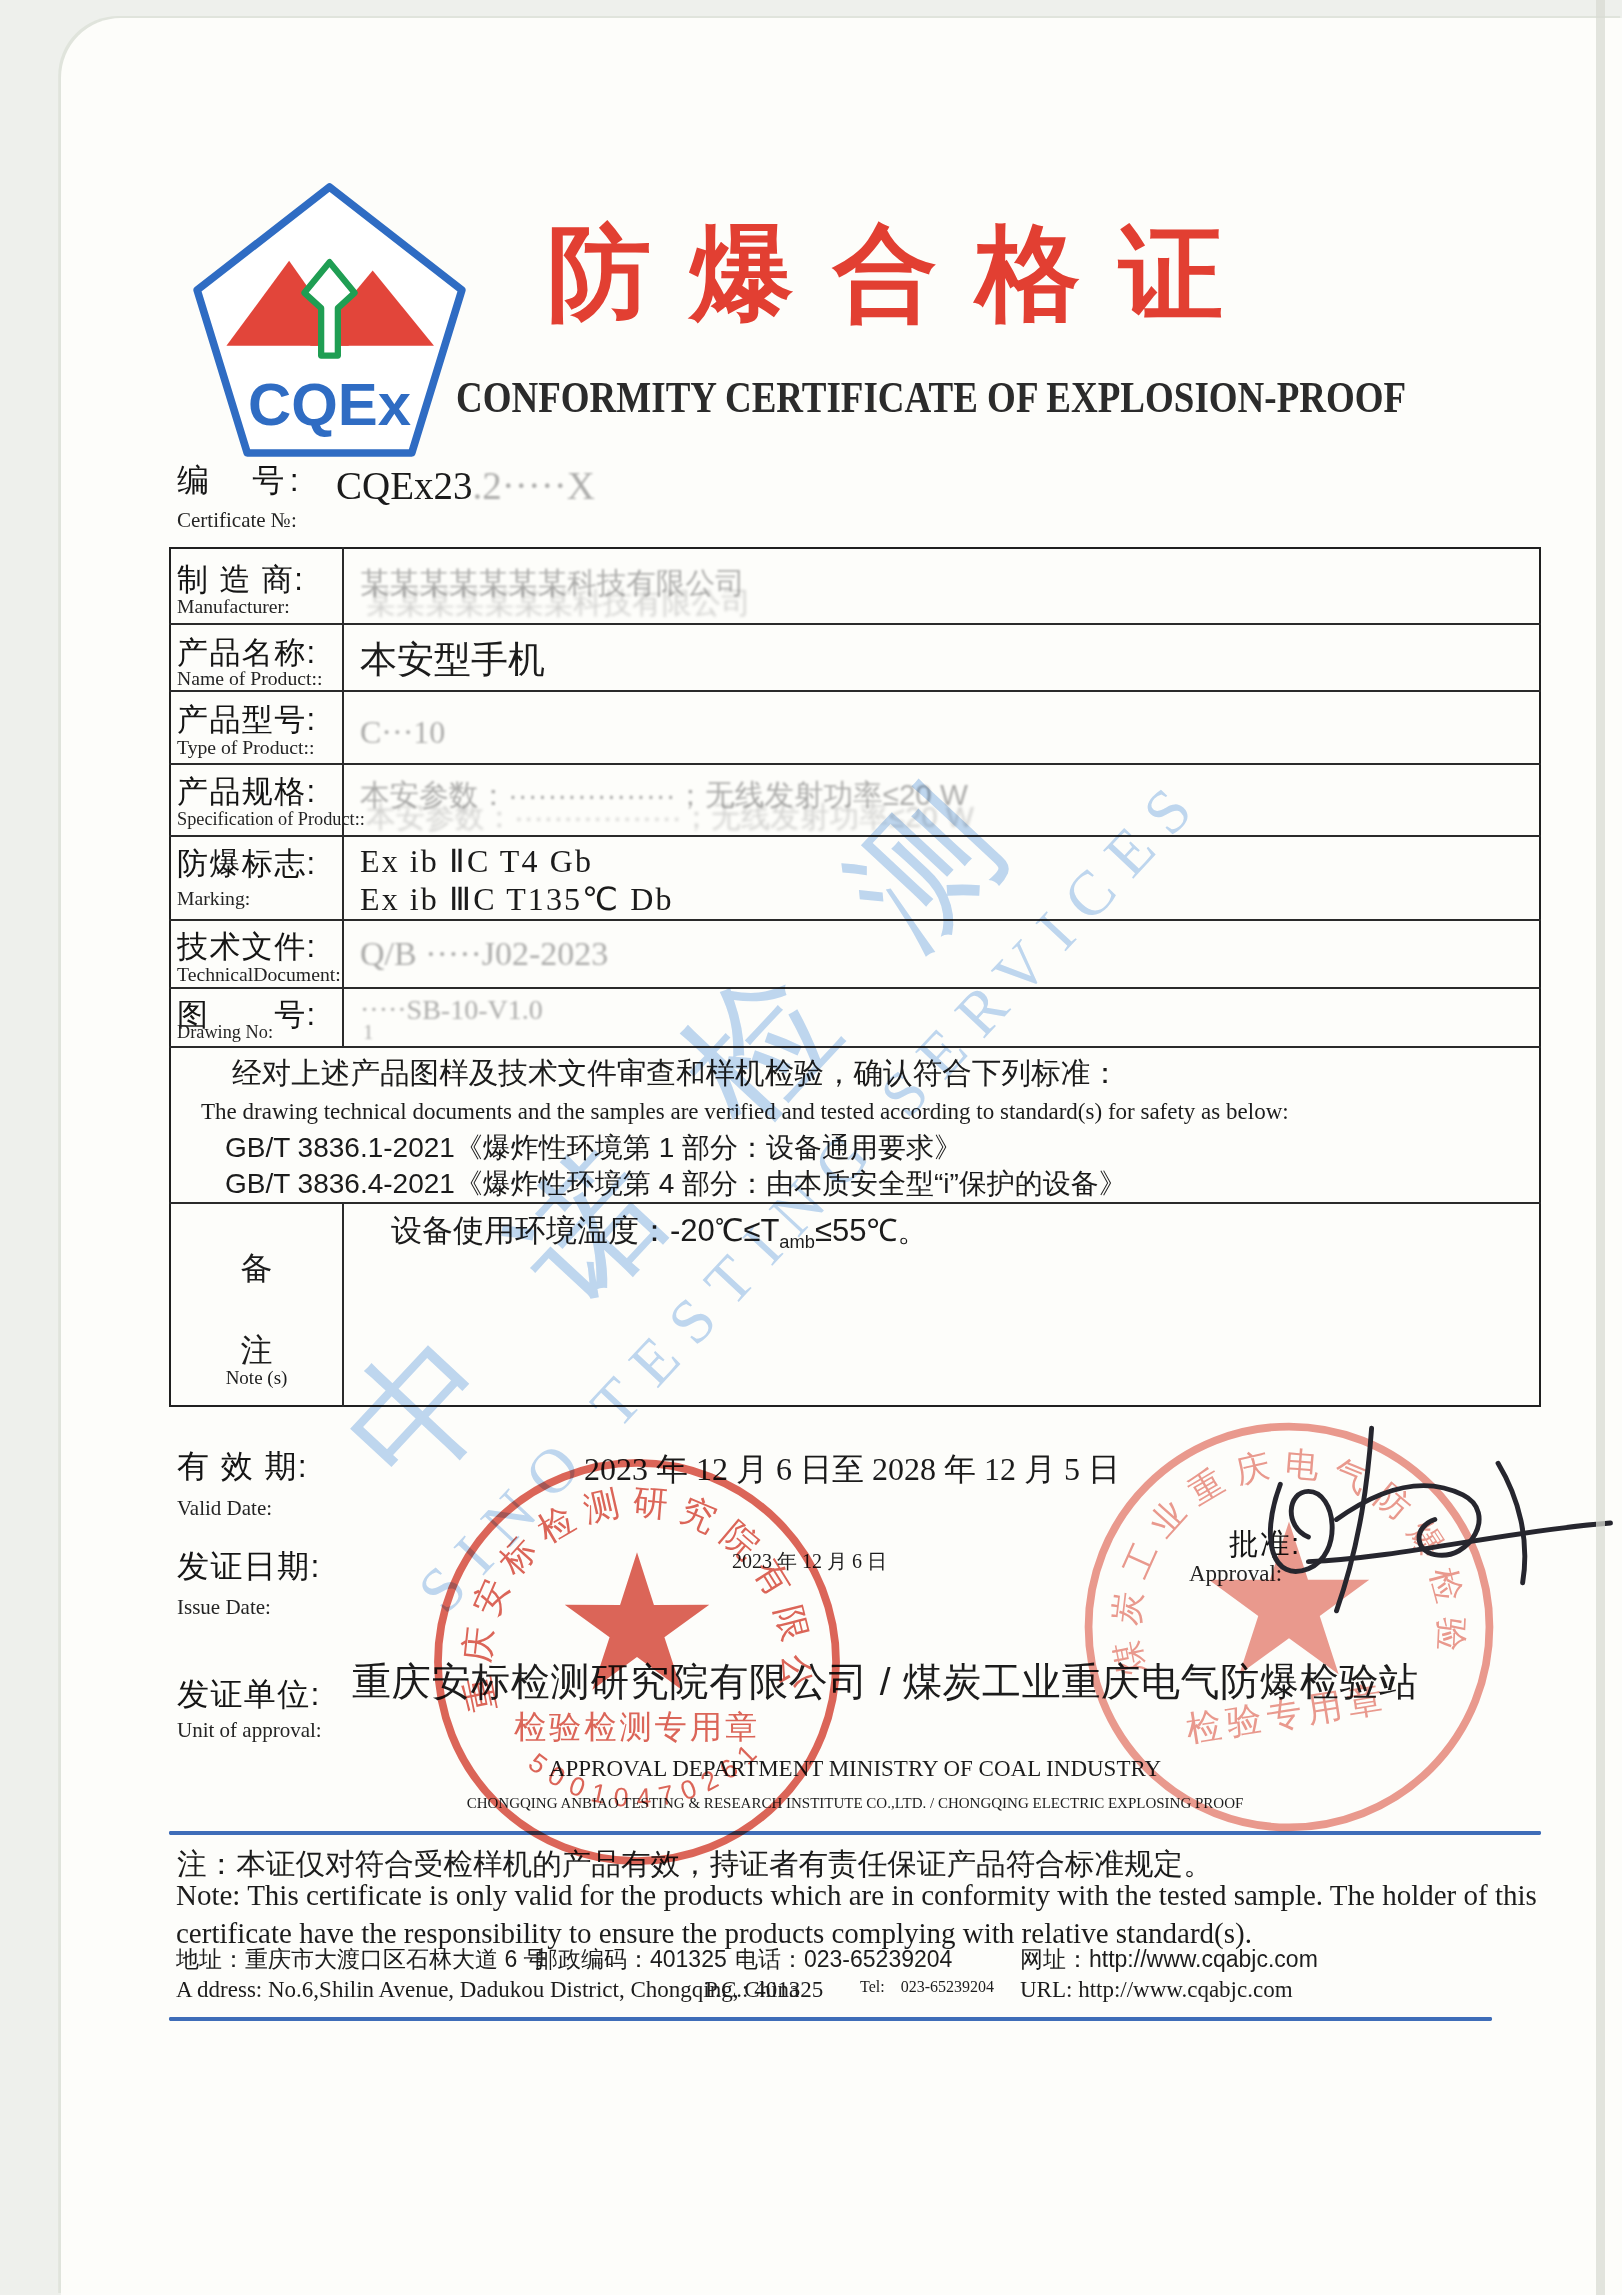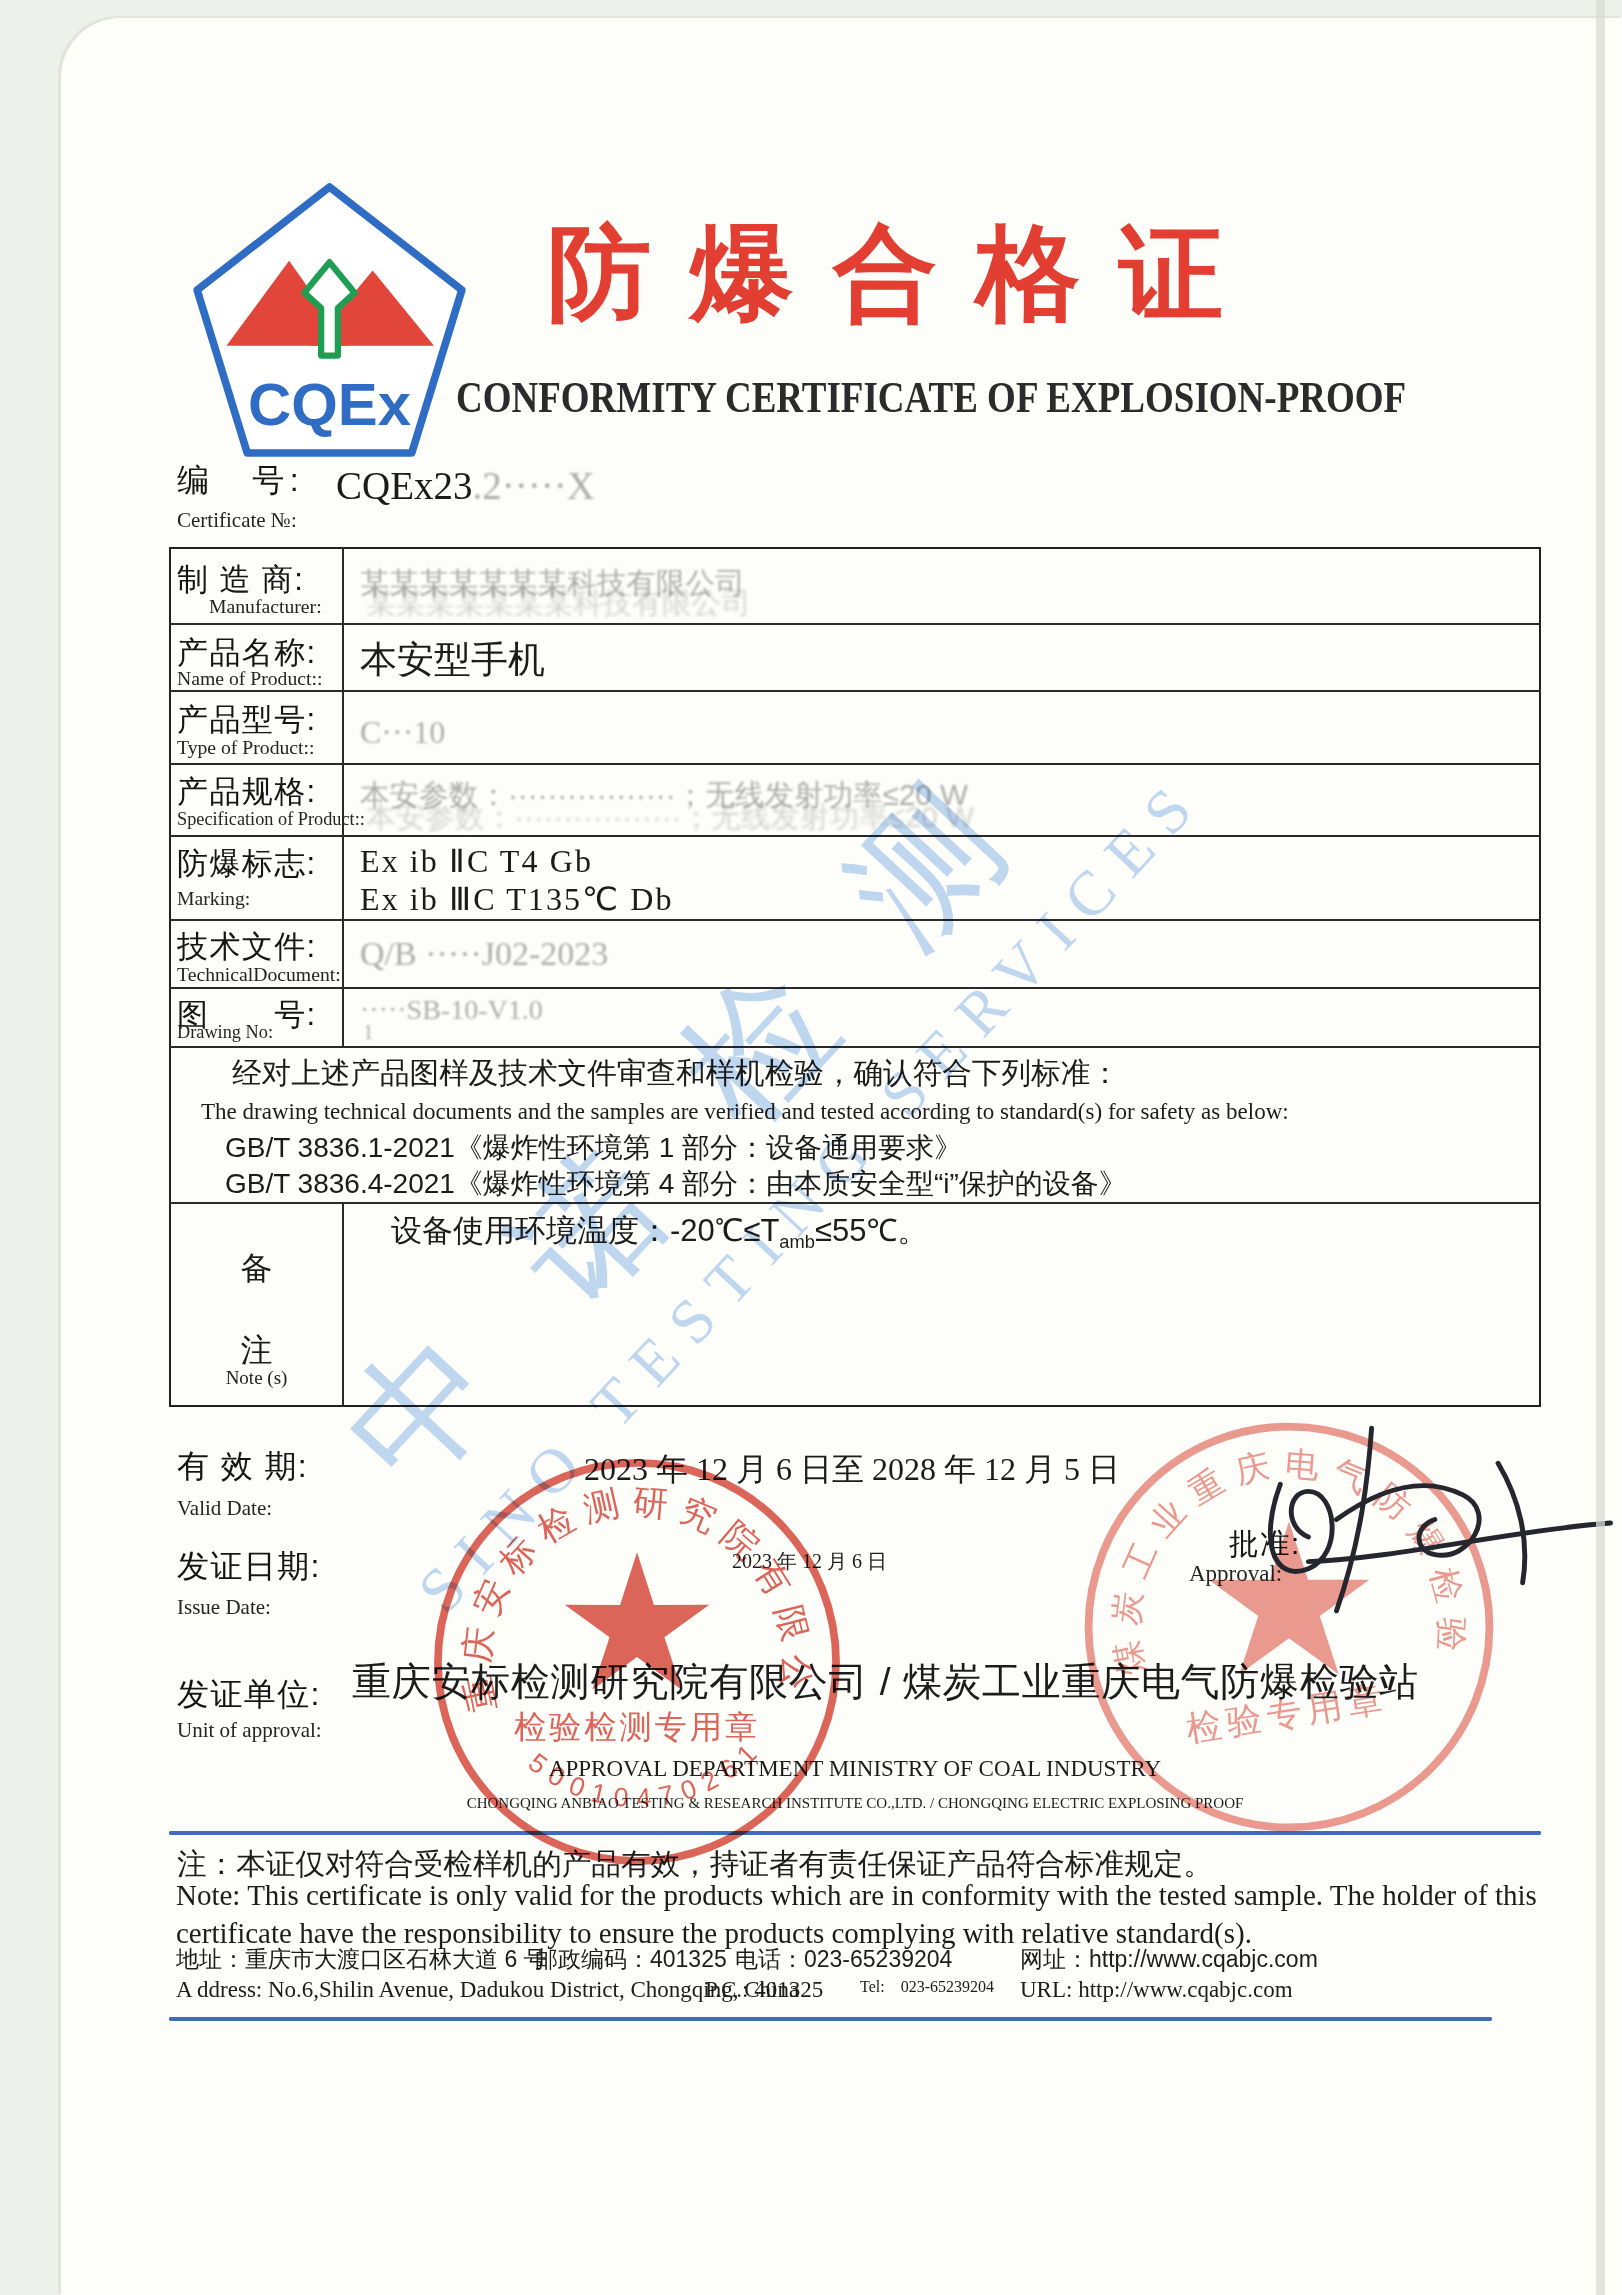--- a/index.html
+++ b/index.html
@@ -61,21 +61,21 @@
   <div class="tline z1" style="left:169px;top:763px;width:1372px;height:2.1px;"></div>
   <div class="tline z1" style="left:169px;top:835px;width:1372px;height:2.1px;"></div>
   <div class="tline z1" style="left:169px;top:919px;width:1372px;height:2.1px;"></div>
   <div class="tline z1" style="left:169px;top:987px;width:1372px;height:2.1px;"></div>
   <div class="tline z1" style="left:169px;top:1046px;width:1372px;height:2.1px;"></div>
   <div class="tline z1" style="left:169px;top:1202px;width:1372px;height:2.1px;"></div>
   <div class="tline z1" style="left:342px;top:547px;width:2.1px;height:500px;"></div>
   <div class="tline z1" style="left:342px;top:1202px;width:2.1px;height:205px;"></div>
 
   <div class="abs zh-lbl z1" style="left:177px;top:559px;">制 造 商:</div>
-  <div class="abs en-lbl z1" style="left:177px;top:595px;margin-left:32px;">Manufacturer:</div>
+  <div class="abs en-lbl z1" style="left:177px;top:595px;">Manufacturer:</div>
   <div class="abs faded z1" style="left:360px;top:563px;font-size:29.6px;">某某某某某某某科技有限公司</div>
   <div class="abs faded2 z1" style="left:366px;top:583px;font-size:29.6px;">某某某某某某某科技有限公司</div>
 
   <div class="abs zh-lbl z1" style="left:177px;top:632px;">产品名称:</div>
   <div class="abs en-lbl z1" style="left:177px;top:667px;">Name of Product::</div>
   <div class="abs z1" style="left:360px;top:635px;font-size:37px;">本安型手机</div>
 
   <div class="abs zh-lbl z1" style="left:177px;top:699px;">产品型号:</div>
   <div class="abs en-lbl z1" style="left:177px;top:736px;">Type of Product::</div>
   <div class="abs faded val z1" style="left:360px;top:714px;font-size:32px;">C···10</div>

